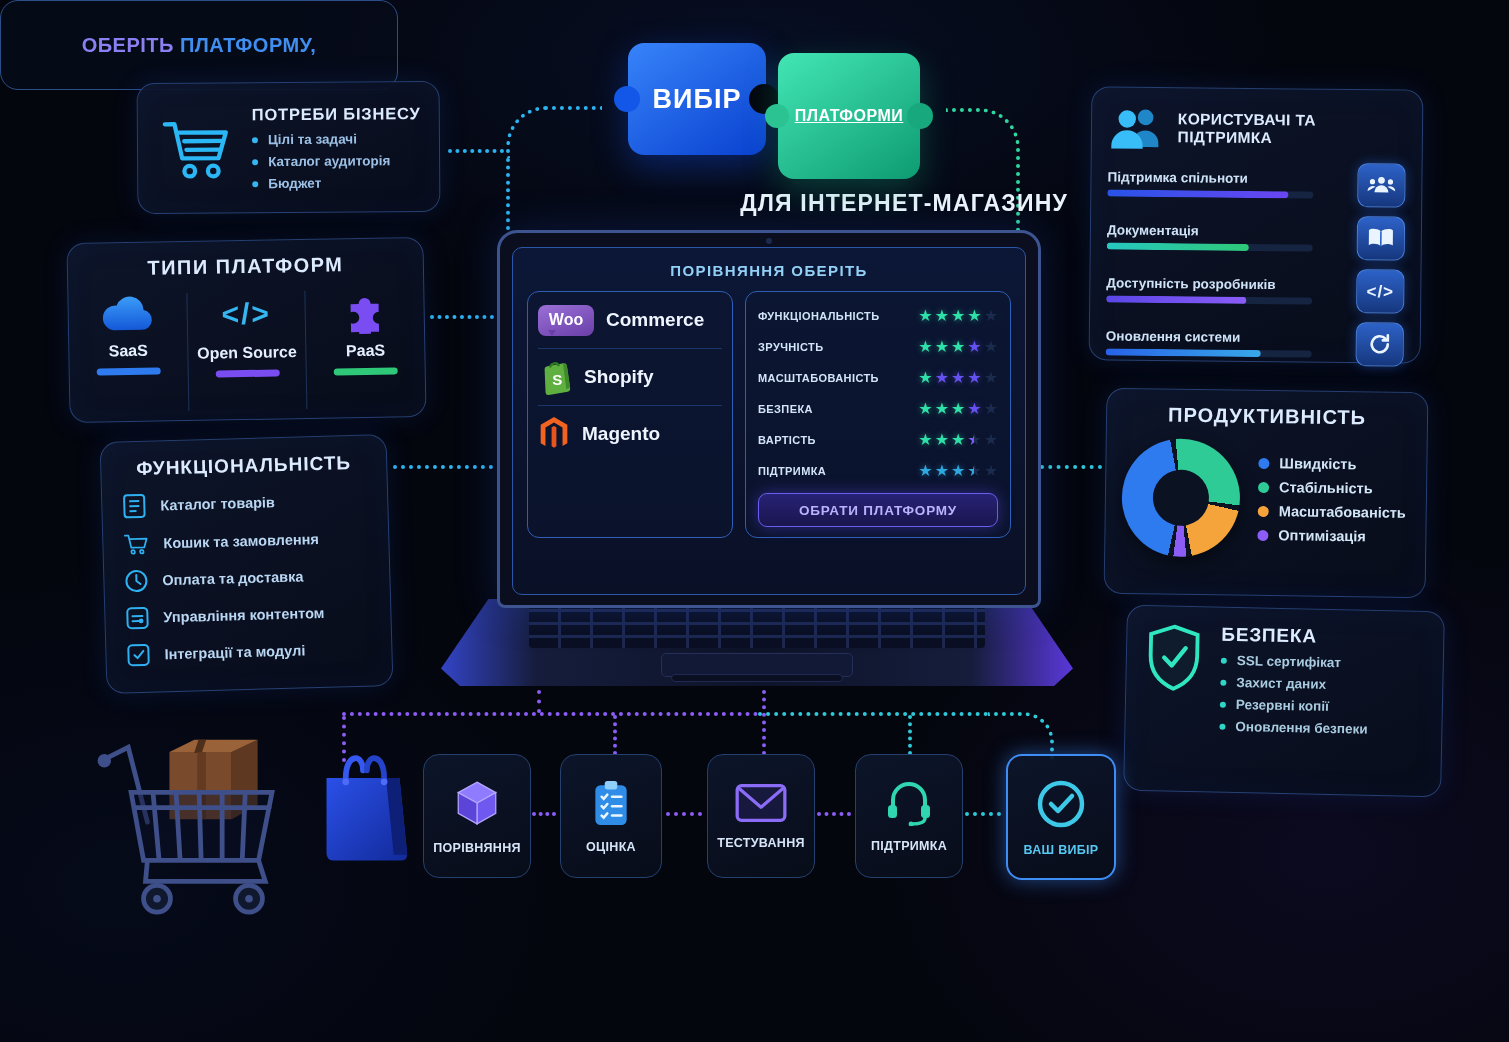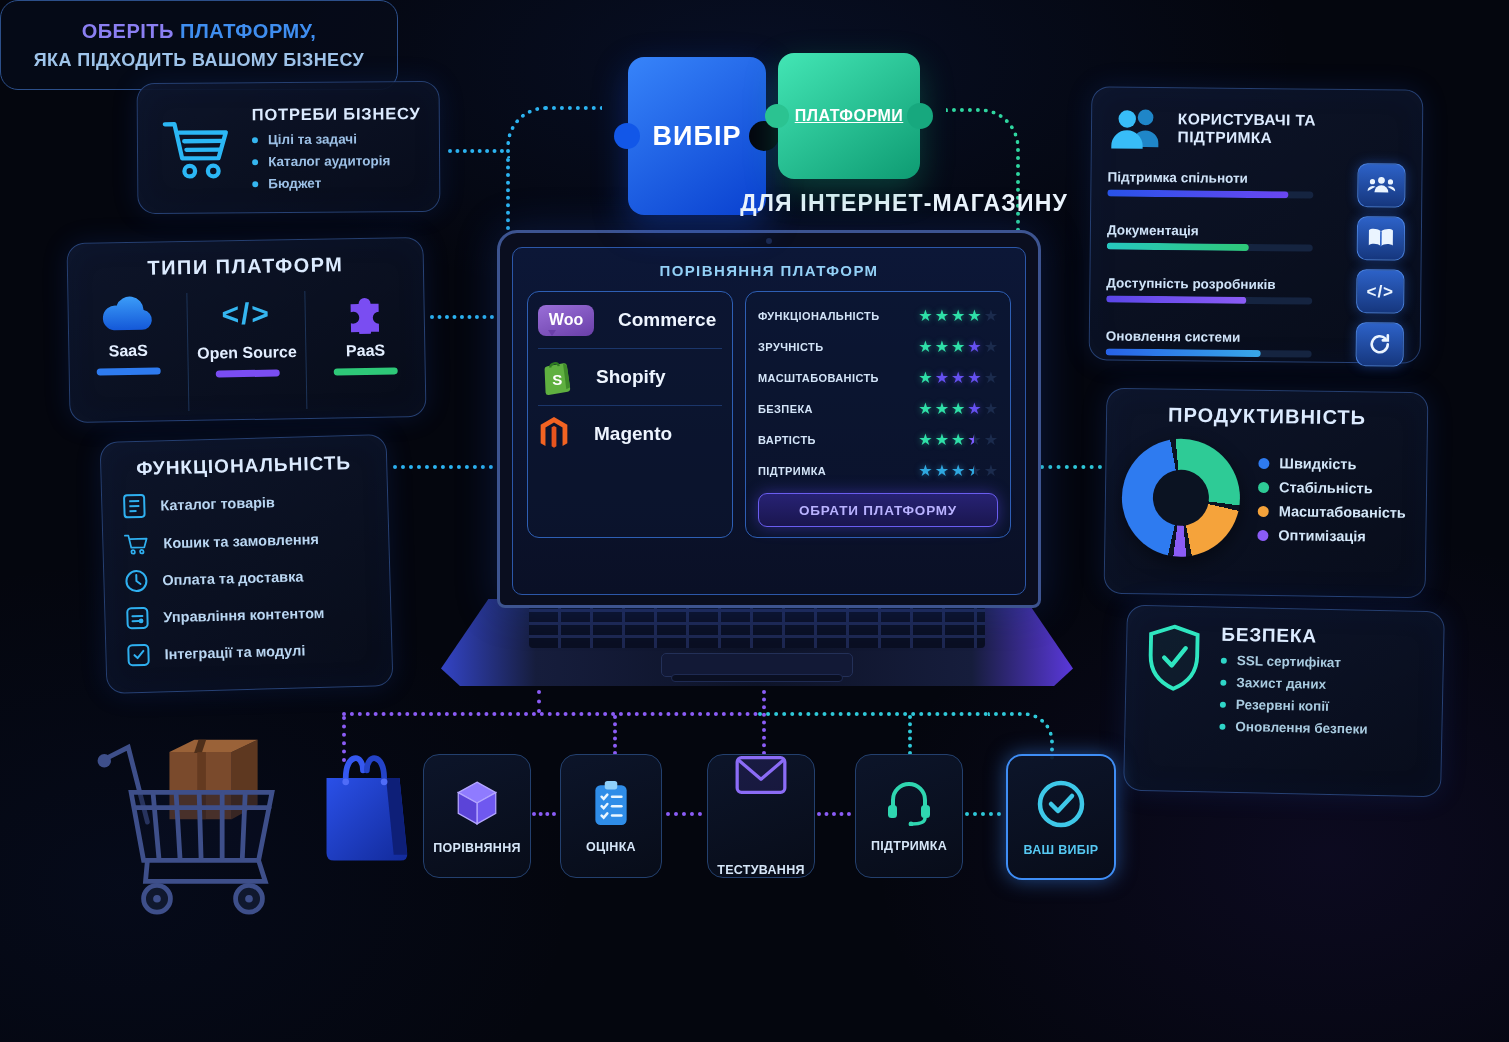--- a/index.html
+++ b/index.html
@@ -16,21 +16,21 @@
     box-shadow:0 0 26px rgba(25,70,180,.18), inset 0 0 30px rgba(20,50,130,.08);z-index:3;}
   .card-title{font-weight:800;color:#dcebff;letter-spacing:.8px;}
   
   .conn{position:absolute;z-index:1;border:0 solid transparent;}
   .dc{border-color:#2cb3f0;} .dp{border-color:#8b5cf6;} .dg{border-color:#2fd6a0;} .dt{border-color:#2fc8d8;}
   .bt{border-top-style:dotted;border-top-width:4px;}
   .bl{border-left-style:dotted;border-left-width:4px;}
   .br{border-right-style:dotted;border-right-width:4px;}
   
   .puzzle{position:absolute;display:flex;align-items:center;justify-content:center;color:#fff;z-index:4;}
-  .puzzle-blue{left:628px;top:57px;width:138px;height:158px;border-radius:16px;
+  .puzzle-blue{left:628px;top:43px;width:138px;height:112px;border-radius:16px;
     background:linear-gradient(145deg,#3784fa,#0940cf);box-shadow:0 12px 34px rgba(20,80,240,.35);
     font-size:27px;font-weight:800;letter-spacing:1px;}
   .puzzle-blue::before{content:'';position:absolute;left:-14px;top:50%;transform:translateY(-50%);
     width:26px;height:26px;border-radius:50%;background:#1257e8;}
   .puzzle-blue::after{content:'';position:absolute;right:-13px;top:50%;transform:translateY(-50%);
     width:30px;height:30px;border-radius:50%;background:#04060e;}
   .puzzle-green{left:778px;top:53px;width:142px;height:126px;border-radius:16px;z-index:5;
     background:linear-gradient(145deg,#43e6b5,#0e9b72);box-shadow:0 12px 34px rgba(20,180,130,.3);
     font-size:16px;font-weight:800;letter-spacing:.5px;text-decoration:underline;}
   .puzzle-green::before{content:'';position:absolute;left:-13px;top:50%;transform:translateY(-50%);
@@ -76,21 +76,21 @@
     background:#0a0e1f;border:3px solid #3d5490;border-radius:20px 20px 8px 8px;
     box-shadow:0 0 42px rgba(30,70,180,.28);}
   .laptop-screen::before{content:'';position:absolute;top:5px;left:50%;transform:translateX(-50%);
     width:6px;height:6px;border-radius:50%;background:#1c2a50;}
   .screen-inner{position:absolute;left:12px;right:12px;top:14px;bottom:10px;
     background:linear-gradient(180deg,#0c1737,#0a1026);border:1px solid #2c57a8;border-radius:10px;
     padding:10px 14px;box-sizing:border-box;}
   .screen-title{text-align:center;font-size:15px;font-weight:800;color:#93d0f6;letter-spacing:1.4px;margin-top:4px;}
   .panels{display:flex;gap:12px;margin-top:12px;}
   .plat-panel{width:206px;border:1.5px solid #2e5fb4;border-radius:12px;background:rgba(12,22,48,.55);padding:0 10px;box-sizing:border-box;}
-  .plat-row{display:flex;align-items:center;gap:24px;height:56px;cursor:pointer;}
+  .plat-row{display:flex;align-items:center;gap:12px;height:56px;cursor:pointer;}
   .plat-row + .plat-row{border-top:1px solid rgba(46,95,180,.45);}
   .plat-name{font-size:19px;font-weight:800;color:#eef5ff;}
   .woo-badge{position:relative;width:56px;height:31px;border-radius:8px;flex:none;
     background:linear-gradient(160deg,#9a6fd8,#6a3fa8);display:flex;align-items:center;justify-content:center;
     color:#fff;font-size:16px;font-weight:800;}
   .woo-badge::after{content:'';position:absolute;left:10px;bottom:-6px;border:6px solid transparent;border-top-color:#6a3fa8;border-left-width:4px;border-right-width:4px;}
   .rate-panel{flex:1;border:1.5px solid #2e5fb4;border-radius:12px;background:rgba(12,22,48,.45);
     padding:8px 12px 10px;box-sizing:border-box;}
   .rate-row{display:flex;align-items:center;justify-content:space-between;height:31px;}
   .rate-label{font-size:11px;font-weight:800;color:#d3e4f8;letter-spacing:.4px;}
@@ -283,21 +283,21 @@
     </div>
   </div>
 
   <div class="laptop-base">
     <div class="keyboard"></div>
     <div class="trackpad"></div>
     <div class="base-lip"></div>
   </div>
   <div class="laptop-screen">
     <div class="screen-inner">
-      <div class="screen-title">ПОРІВНЯННЯ ПЛАТФОРМ</div>
+      <div class="screen-title">ПОРІВНЯННЯ ОБЕРІТЬ</div>
       <div class="panels">
         <div class="plat-panel">
           <div class="plat-row">
             <div class="woo-badge">
                 <span>Woo</span>
               </div>
             <span class="plat-name">Commerce</span>
           </div>
           <div class="plat-row">
             <svg width="34" height="38" viewBox="0 0 36 40">
@@ -509,21 +509,21 @@
         <path d="M9 17l2 2 3.5-4"></path>
           <line x1="19" y1="17" x2="28" y2="17"></line>
         <path d="M9 26l2 2 3.5-4"></path>
           <line x1="19" y1="26" x2="28" y2="26"></line>
         <path d="M9 35l2 2 3.5-4"></path>
           <line x1="19" y1="35" x2="28" y2="35"></line>
       </g>
     </svg>
     <span class="step-label">ОЦІНКА</span>
   </div>
-  <div class="step" style="left:707px;justify-content:space-between;">
+  <div class="step" style="left:707px;">
     <svg width="52" height="40" viewBox="0 0 48 36" fill="rgba(100,70,220,.15)" stroke="#8b6cf6" stroke-width="3" stroke-linejoin="round">
       <rect x="2" y="2" width="44" height="32" rx="4"></rect>
         <path d="M3 4 24 22 45 4" fill="none"></path>
     </svg>
     <span class="step-label">ТЕСТУВАННЯ</span>
   </div>
   <div class="step" style="left:855px;">
     <svg width="48" height="46" viewBox="0 0 48 46" fill="none">
       <path d="M8 27v-7a16 16 0 0 1 32 0v7" stroke="#2fd6b0" stroke-width="4" stroke-linecap="round"></path>
       <rect x="3" y="25" width="9" height="13" rx="3.5" fill="#2fd6b0"></rect>
@@ -536,21 +536,20 @@
   <div class="step step-hl" style="left:1006px;">
     <svg width="52" height="52" viewBox="0 0 52 52" fill="none">
       <circle cx="26" cy="26" r="21" stroke="#3ec8e8" stroke-width="4.5"></circle>
       <path d="M16 26l7 7 14-15" stroke="#3ec8e8" stroke-width="4.5" stroke-linecap="round" stroke-linejoin="round"></path>
     </svg>
     <span class="step-label">ВАШ ВИБІР</span>
   </div>
 
   <div class="cta">
     <div class="l1"><span class="a">ОБЕРІТЬ</span><span class="b"> ПЛАТФОРМУ,</span></div>
-    <div class="l2">ЯКА ПІДХОДИТЬ ВАШОМУ БІЗНЕСУ</div>
   </div>
 
   <svg class="abs decor" style="left:88px;top:698px;" width="230" height="228" viewBox="0 0 240 235">
     <g>
       <polygon points="85,55 150,55 150,125 85,125" fill="#7a4a2c"></polygon>
       <polygon points="150,55 177,42 177,110 150,125" fill="#5e3820"></polygon>
       <polygon points="85,55 111,42 177,42 150,55" fill="#9a6238"></polygon>
       <rect x="113" y="42" width="8" height="14" fill="#4e2f1a" transform="skewX(-18)" transform-origin="117 49"></rect>
       <rect x="114" y="55" width="9" height="70" fill="#643a20"></rect>
     </g>

